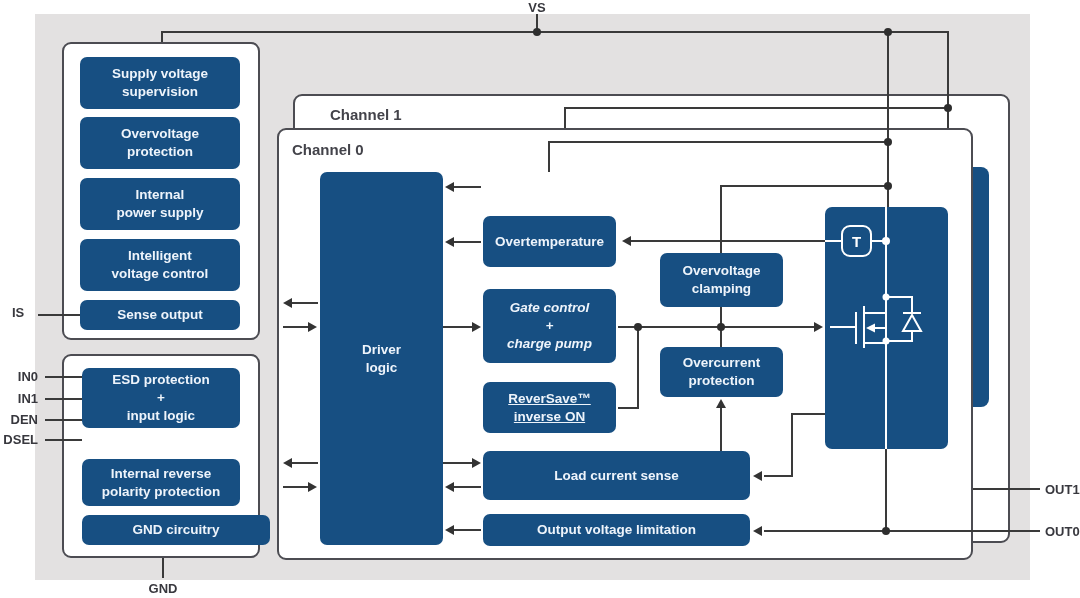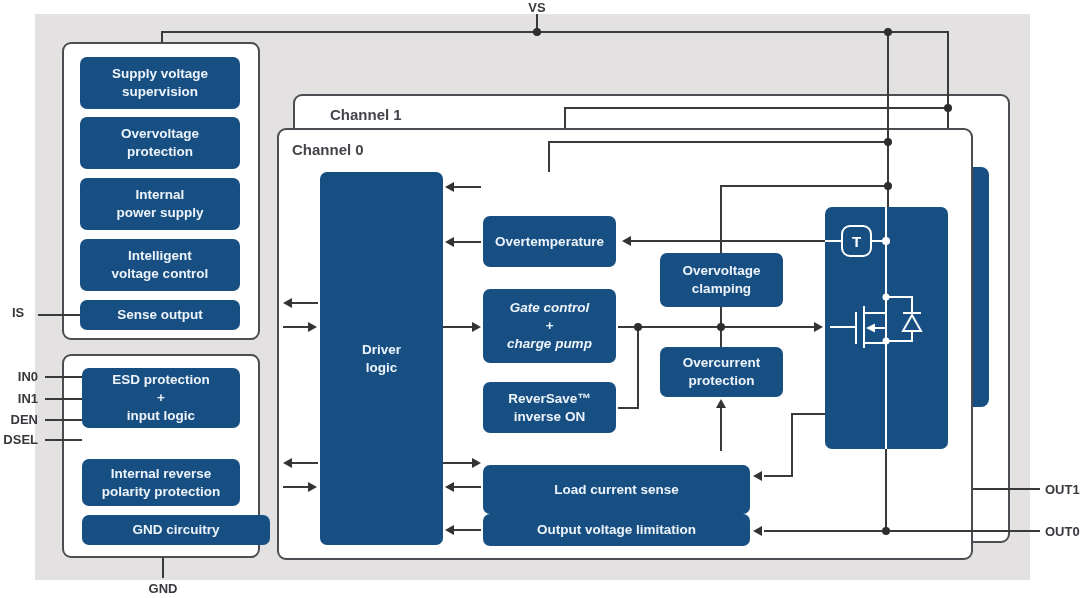--- a/index.html
+++ b/index.html
@@ -48,27 +48,27 @@
   <div class="bluebox z4" style="left:82px;top:459px;width:158px;height:47px;">Internal reverse
 polarity protection</div>
   <div class="bluebox z4" style="left:82px;top:515px;width:188px;height:30px;">GND circuitry</div>
 
   <div class="bluebox z4" style="left:320px;top:172px;width:123px;height:373px;">Driver
 logic</div>
   <div class="bluebox z4" style="left:483px;top:216px;width:133px;height:51px;">Overtemperature</div>
   <div class="bluebox z4" style="left:483px;top:289px;width:133px;height:74px;font-style:italic;">Gate control
 +
 charge pump</div>
-  <div class="bluebox z4" style="left:483px;top:382px;width:133px;height:51px;">ReverSave™
+  <div class="bluebox z4" style="left:483px;top:382px;width:133px;height:51px;text-decoration:underline;">ReverSave™
 inverse ON</div>
   <div class="bluebox z4" style="left:660px;top:253px;width:123px;height:54px;">Overvoltage
 clamping</div>
   <div class="bluebox z4" style="left:660px;top:347px;width:123px;height:50px;">Overcurrent
 protection</div>
-  <div class="bluebox z4" style="left:483px;top:451px;width:267px;height:49px;margin-top:14px;">Load current sense</div>
+  <div class="bluebox z4" style="left:483px;top:451px;width:267px;height:49px;">Load current sense</div>
   <div class="bluebox z4" style="left:483px;top:514px;width:267px;height:32px;">Output voltage limitation</div>
   <div class="bluebox z4" style="left:825px;top:207px;width:123px;height:242px;"></div>
   <div class="tsense z5">T</div>
 
   <svg class="wires" width="1080" height="598" viewBox="0 0 1080 598">
     <g stroke="#3a3a3a" stroke-width="2" fill="none">
       <path d="M537,14 L537,32"></path>
       <path d="M162,42 L162,32 L948,32 L948,128"></path>
       <path d="M565,128 L565,108 L948,108"></path>
       <path d="M888,32 L888,207"></path>

